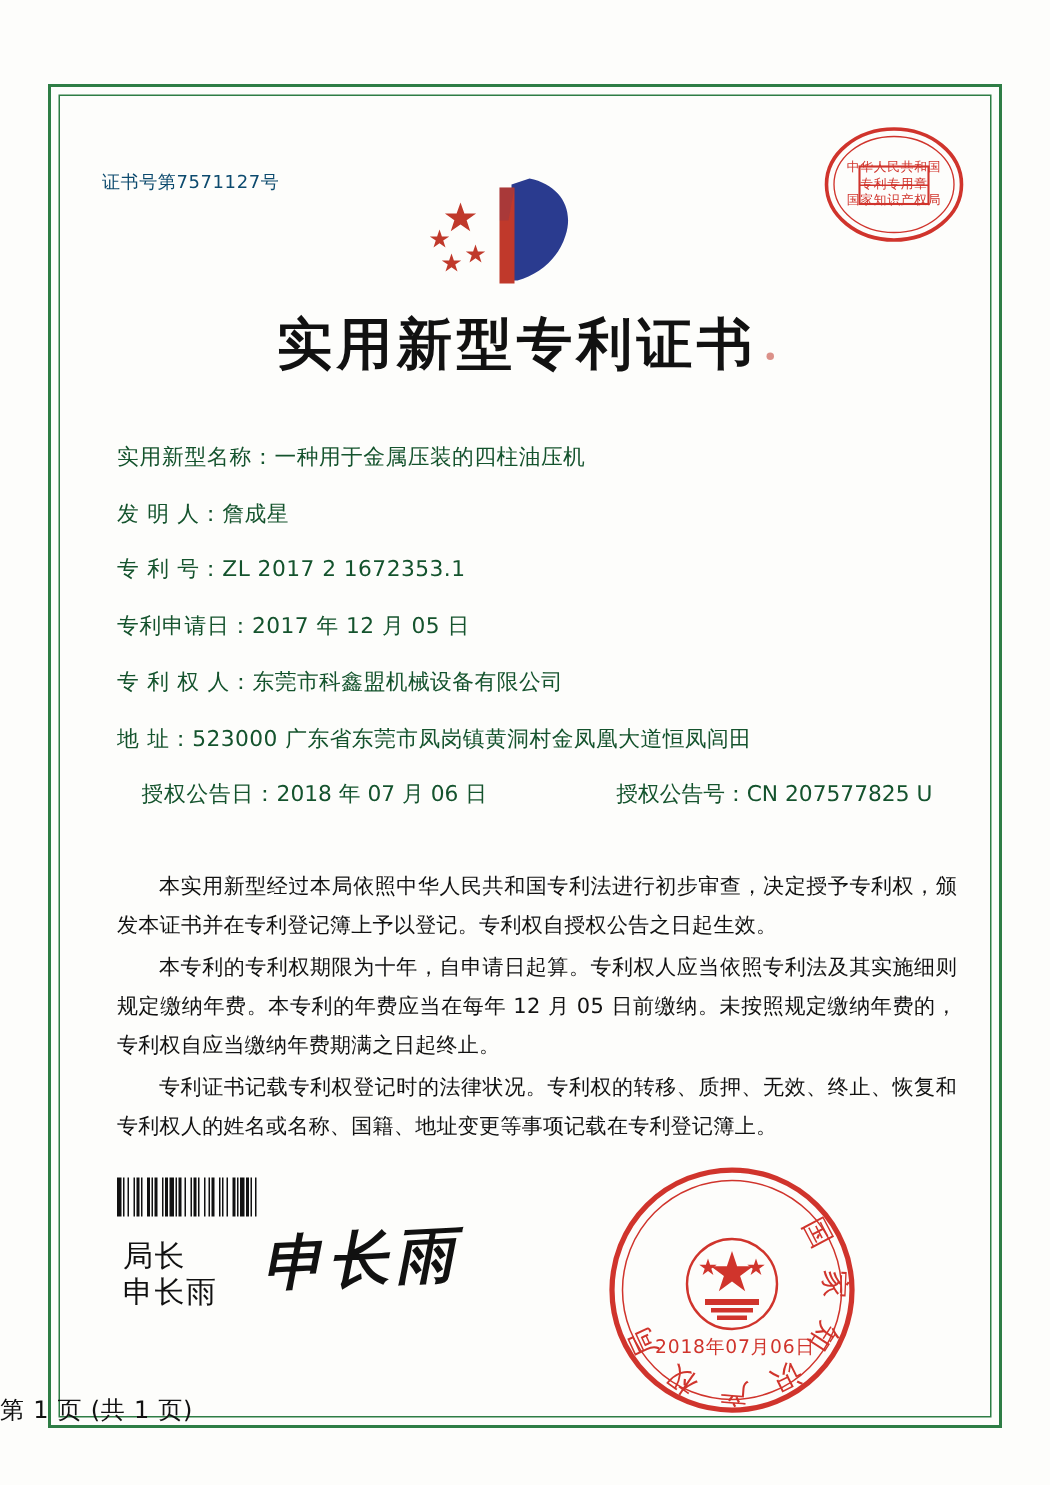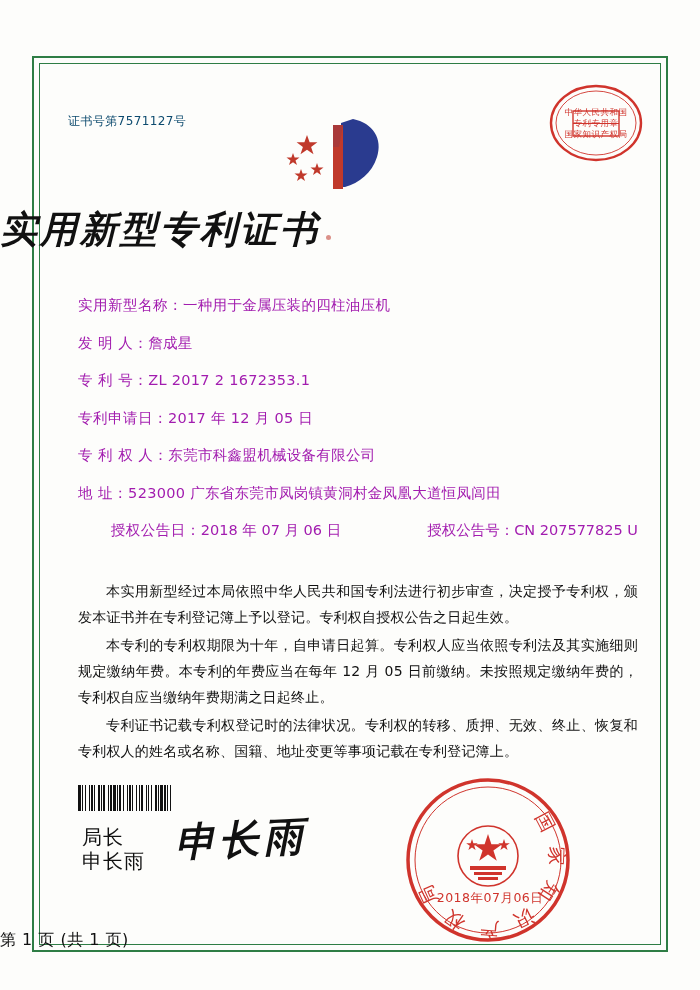--- a/index.html
+++ b/index.html
@@ -75,63 +75,63 @@
     line-height: 11px;
     text-align: center;
     letter-spacing: 0.5px;
   }
   
   .title {
     position: absolute;
     left: 0;
     right: 0;
     top: 205px;
+    text-align: center;
     font-size: 37px;
     font-weight: bold;
     letter-spacing: 3px;
     color: #111;
     font-family: "DejaVu Sans", "Liberation Sans", sans-serif;
-    font-style: italic;
   }
   .title-dot {
     display: inline-block;
     width: 5px;
     height: 5px;
     background: #c0392b;
     border-radius: 50%;
     vertical-align: 2px;
     margin-left: 6px;
     opacity: 0.55;
   }
   
   .fields {
     position: absolute;
     left: 78px;
     top: 295px;
     right: 62px;
     font-size: 14.5px;
-    color: #a21caf;
+    color: #14532d;
   }
   .row {
     display: flex;
     align-items: baseline;
     margin-bottom: 17.5px;
     line-height: 20px;
   }
   .row .lbl {
     flex: 0 0 auto;
     white-space: pre;
     letter-spacing: 0.5px;
   }
   .row .val {
     flex: 1 1 auto;
     letter-spacing: 0.3px;
   }
   .row.two-col {
-    justify-content: flex-end;
+    justify-content: center;
   }
   .row .right-lbl {
     margin-left: 86px;
     white-space: pre;
   }
   .sub-line {
     margin: -12px 0 17.5px 96px;
     line-height: 20px;
     letter-spacing: 0.3px;
   }

